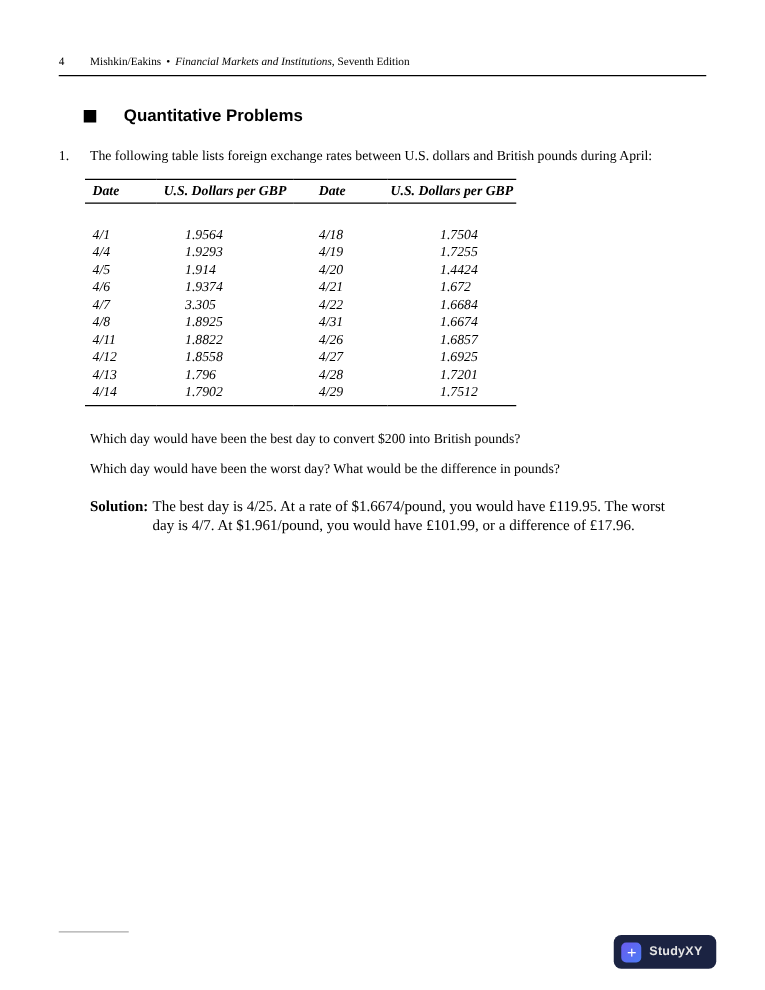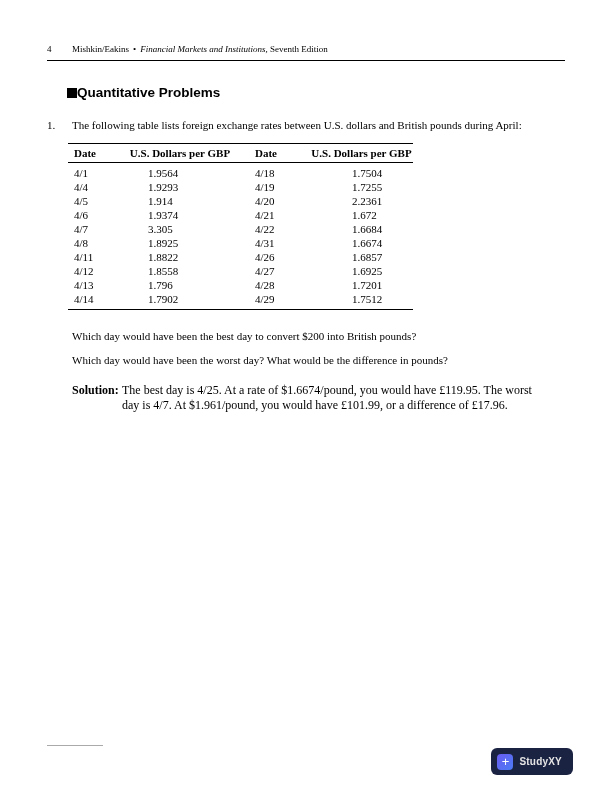--- a/index.html
+++ b/index.html
@@ -12,46 +12,46 @@
   .content { padding:44px 47px 0 47px; }
 
   
   .pagehead { display:flex; font-size:9px; line-height:11px; }
   .pagehead .pageno { width:25px; }
   .pagehead .sep { margin:0 4px; }
   .pagehead .ital { font-style:italic; }
   .headrule { border:none; border-top:1px solid #000; margin-top:5px; }
 
   
-  .section-heading { display:flex; align-items:center; gap:0; margin-top:24px;
+  .section-heading { display:flex; align-items:center; gap:22px; margin-top:24px;
     font-family:"Liberation Sans", sans-serif;padding-left:20px; }
   .section-heading .sq { width:10px; height:10px; background:#000; flex:0 0 auto; }
   .section-heading .txt { font-size:13.5px; font-weight:bold; }
 
   
   .problem-intro { display:flex; margin-top:18px; font-size:11px; line-height:15px; }
   .problem-intro .num { width:25px; flex:0 0 auto; }
 
   
   table.fx { border-collapse:collapse; margin:10px 0 0 21px; width:345px;
-    font-size:11px; }
+    font-size:11px;font-style:italic; }
   table.fx th {
     border-top:1px solid #000; border-bottom:1px solid #000;
     font-weight:bold; padding:3px 0 3px 0; font-size:11px;
   }
   table.fx th.h-date1 { text-align:left; padding-left:6px; width:57px; }
   table.fx th.h-rate1 { text-align:center; width:110px; }
   table.fx th.h-date2 { text-align:left; padding-left:20px; width:75px; }
   table.fx th.h-rate2 { text-align:center; width:103px; }
   table.fx td { line-height:14px; padding:0; vertical-align:top; }
   table.fx td.c0 { padding-left:6px; }
   table.fx td.c1 { padding-left:23px; }
   table.fx td.c2 { padding-left:20px; }
   table.fx td.c3 { padding-left:42px; }
-  table.fx tbody tr:first-child td { padding-top:3px; }
+  table.fx tbody tr:first-child td { padding-top:18px; }
   table.fx tbody tr:last-child td { border-bottom:1px solid #000; padding-bottom:3px; }
 
   
   .question { margin:0 0 0 25px; font-size:11px; line-height:15px; }
   .q1 { margin-top:19px; }
   .q2 { margin-top:9px; }
 
   
   .solution { display:flex; margin:15px 0 0 25px; font-size:12px; line-height:15px; }
   .solution .lbl { font-weight:bold; width:50px; flex:0 0 auto; }
@@ -120,21 +120,21 @@
           <tr>
             <td class="c0">4/4</td>
             <td class="c1">1.9293</td>
             <td class="c2">4/19</td>
             <td class="c3">1.7255</td>
           </tr>
           <tr>
             <td class="c0">4/5</td>
             <td class="c1">1.914</td>
             <td class="c2">4/20</td>
-            <td class="c3">2.2361</td>
+            <td class="c3">1.4424</td>
           </tr>
           <tr>
             <td class="c0">4/6</td>
             <td class="c1">1.9374</td>
             <td class="c2">4/21</td>
             <td class="c3">1.672</td>
           </tr>
           <tr>
             <td class="c0">4/7</td>
             <td class="c1">3.305</td>

